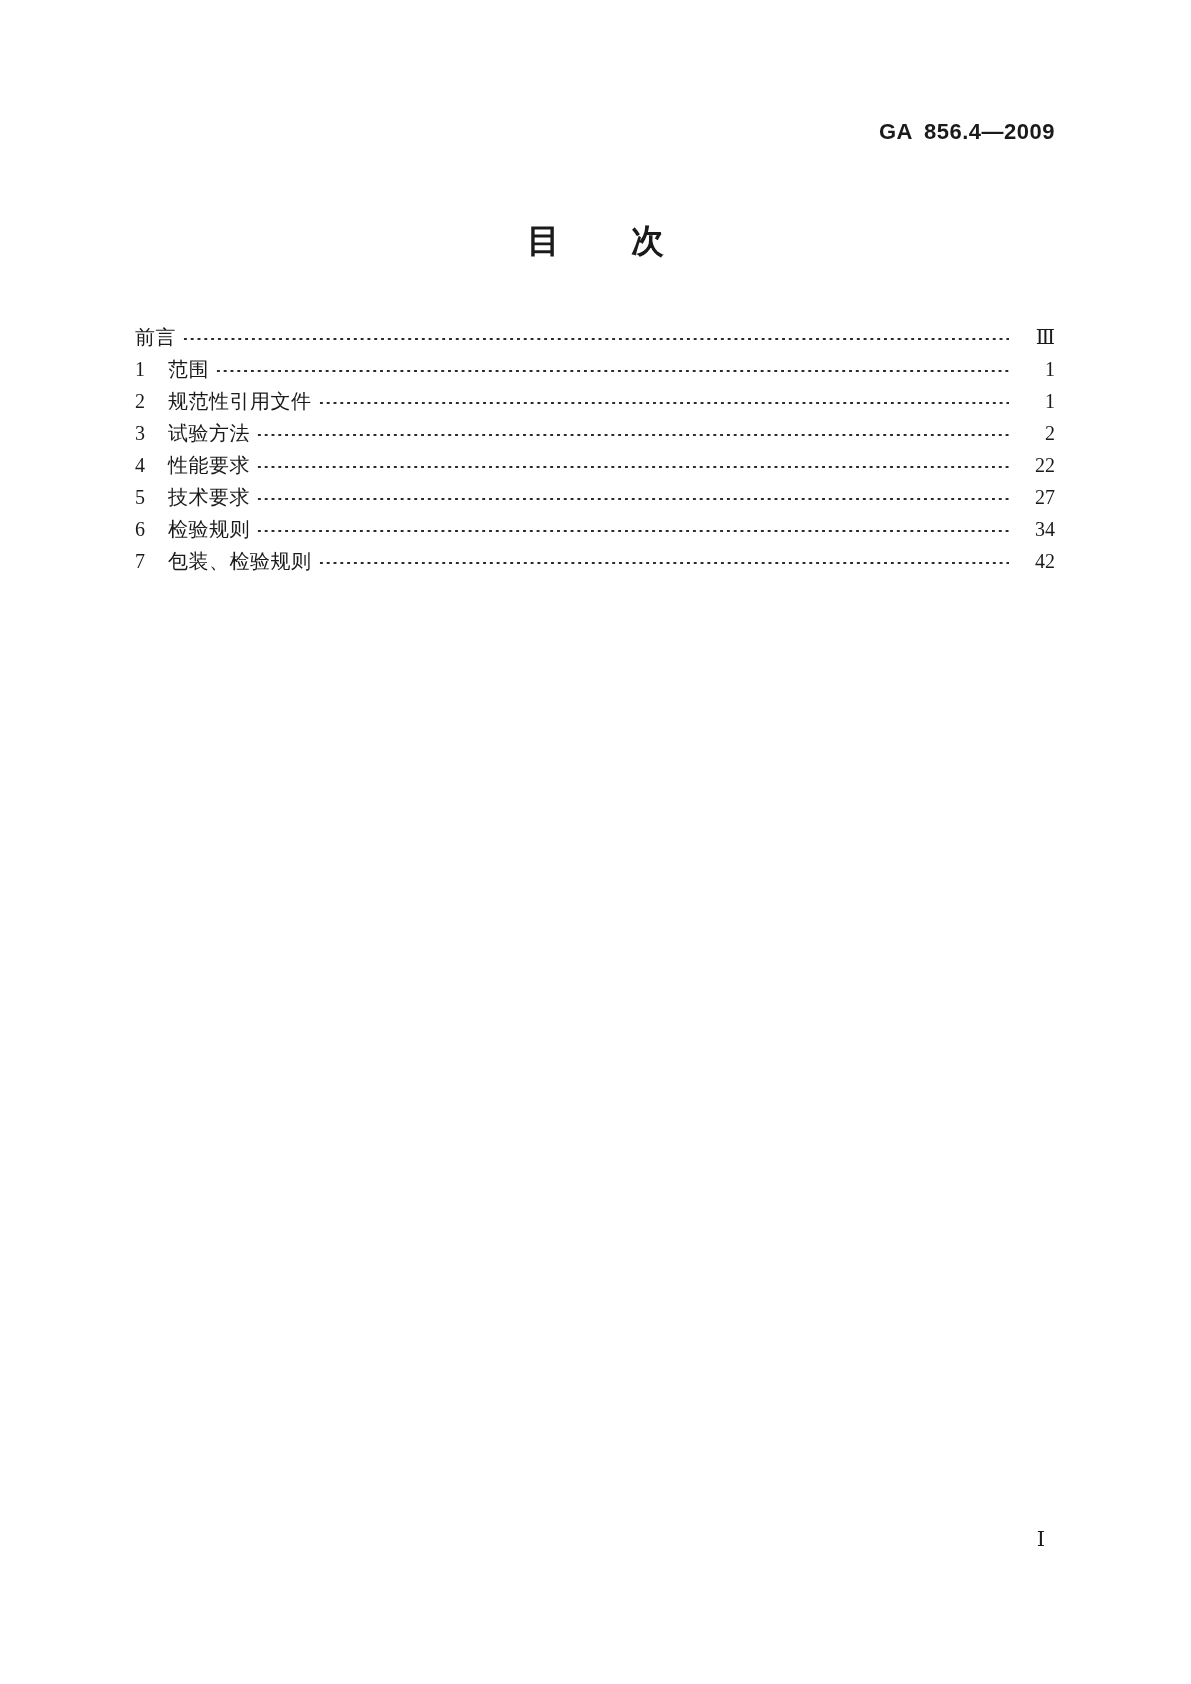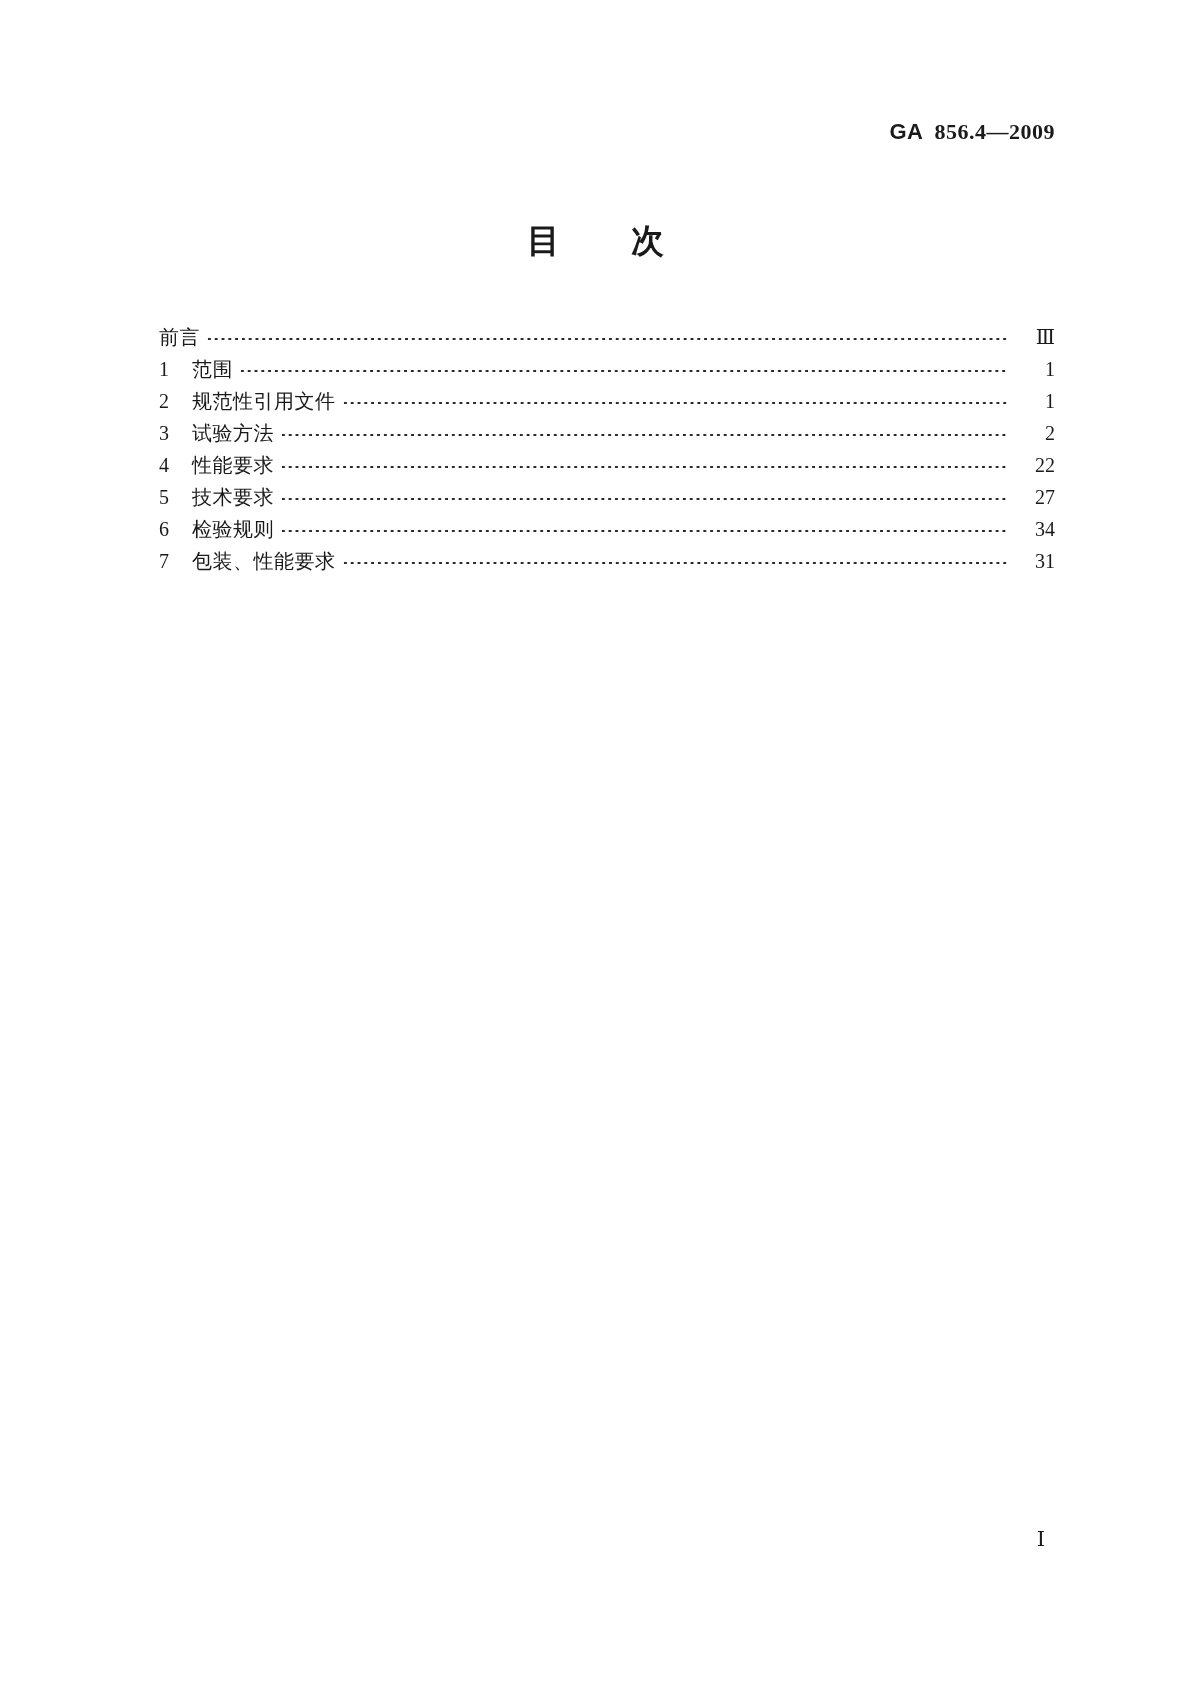--- a/index.html
+++ b/index.html
@@ -22,21 +22,21 @@
     font-size: 22px;
     font-weight: 700;
     letter-spacing: 0.5px;
     white-space: nowrap;
   }
   .doc-header .prefix {
     font-family: Liberation Sans, sans-serif;
     margin-right: 11px;
   }
   .doc-header .number {
-    font-family: Liberation Serif, serif;
+    font-family: Liberation Sans, sans-serif;
     font-weight: 700;
   }
 
   .doc-title {
     position: absolute;
     top: 220px;
     left: 0;
     width: 100%;
     display: flex;
     justify-content: center;
@@ -52,21 +52,20 @@
     top: 321px;
     left: 135px;
     right: 136px;
   }
   .toc-row {
     display: flex;
     align-items: center;
     height: 32px;
     font-size: 20px;
     white-space: nowrap;
-    margin-left: 24px;
   }
   .toc-num {
     flex: none;
     width: 33px;
     font-size: 20px;
   }
   .toc-label {
     flex: none;
     letter-spacing: 0.5px;
   }
@@ -155,22 +154,22 @@
 
     <div class="toc-row">
       <span class="toc-num">6</span>
       <span class="toc-label">检验规则</span>
       <span class="dot-leader"></span>
       <span class="toc-page">34</span>
     </div>
 
     <div class="toc-row">
       <span class="toc-num">7</span>
-      <span class="toc-label">包装、性能要求</span>
+      <span class="toc-label">包装、检验规则</span>
       <span class="dot-leader"></span>
-      <span class="toc-page">31</span>
+      <span class="toc-page">42</span>
     </div>
 
   </div>
 
   <div class="doc-footer">Ⅰ</div>
 
 </div>
 
 </body></html>

